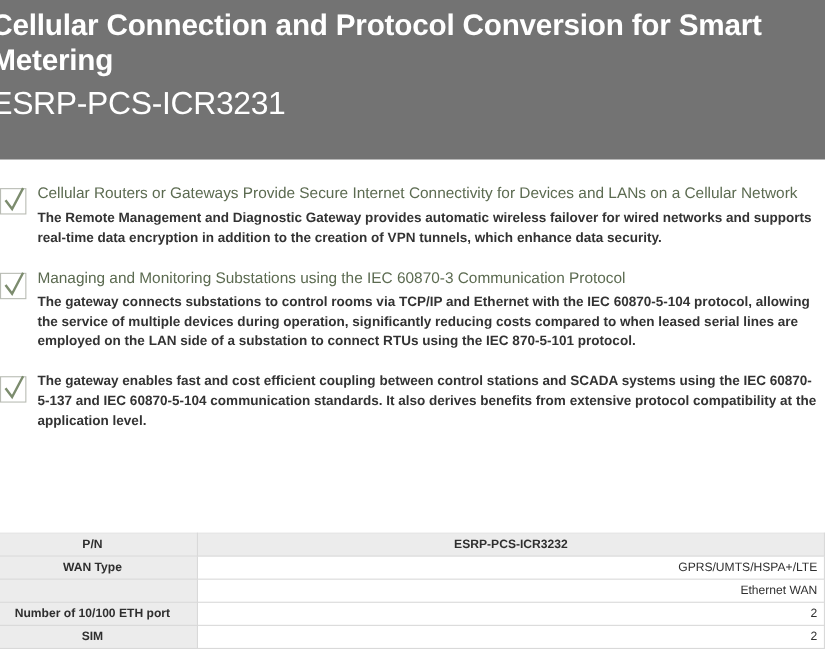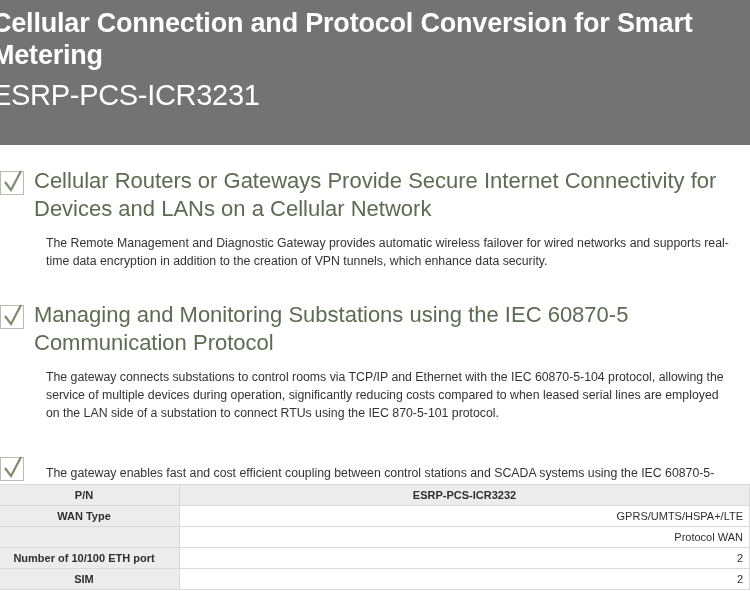--- a/index.html
+++ b/index.html
@@ -73,31 +73,32 @@
     position: absolute;
     left: 2px;
     top: -3px;
   }
   .feature-body {
     flex: 1 1 auto;
     min-width: 0;
   }
   .feature-title {
     color: #5c6b51;
-    font-size: 22px;
+    font-size: 14px;
     line-height: 1.28;
     font-weight: normal;
     margin: 0 0 5px 0;
     white-space: normal;
   }
   .feature-desc {
     color: #333333;
     font-size: 12.3px;
     line-height: 1.45;
-    margin: 12px;
+    margin: 0;
+    font-weight: bold;
   }
 
   
   .spec-table-wrap {
     position: absolute;
     left: 0;
     right: 0;
     bottom: 0;
     top: 484px;
     overflow: hidden;
@@ -160,21 +161,21 @@
     </div>
   </div>
 
   <div class="feature">
     <span class="check-box">
       <svg width="20" height="26" viewBox="0 0 20 26">
         <path d="M2 13 L8 21 L18 2" stroke="#7c8c6e" stroke-width="2.2" fill="none"></path>
       </svg>
     </span>
     <div class="feature-body">
-      <div class="feature-title">Managing and Monitoring Substations using the IEC 60870-5 Communication Protocol</div>
+      <div class="feature-title">Managing and Monitoring Substations using the IEC 60870-3 Communication Protocol</div>
       <div class="feature-desc">The gateway connects substations to control rooms via TCP/IP and Ethernet with the IEC 60870-5-104 protocol, allowing the service of multiple devices during operation, significantly reducing costs compared to when leased serial lines are employed on the LAN side of a substation to connect RTUs using the IEC 870-5-101 protocol.</div>
     </div>
   </div>
 
   <div class="feature">
     <span class="check-box">
       <svg width="20" height="26" viewBox="0 0 20 26">
         <path d="M2 13 L8 21 L18 2" stroke="#7c8c6e" stroke-width="2.2" fill="none"></path>
       </svg>
     </span>
@@ -193,21 +194,21 @@
         <th class="model-head">ESRP-PCS-ICR3232</th>
       </tr>
     </thead>
     <tbody>
       <tr>
         <td class="rowlabel">WAN Type</td>
         <td class="value">GPRS/UMTS/HSPA+/LTE</td>
       </tr>
       <tr>
         <td class="rowlabel"></td>
-        <td class="value">Protocol WAN</td>
+        <td class="value">Ethernet WAN</td>
       </tr>
       <tr>
         <td class="rowlabel">Number of 10/100 ETH port</td>
         <td class="value">2</td>
       </tr>
       <tr>
         <td class="rowlabel">SIM</td>
         <td class="value">2</td>
       </tr>
     </tbody>

